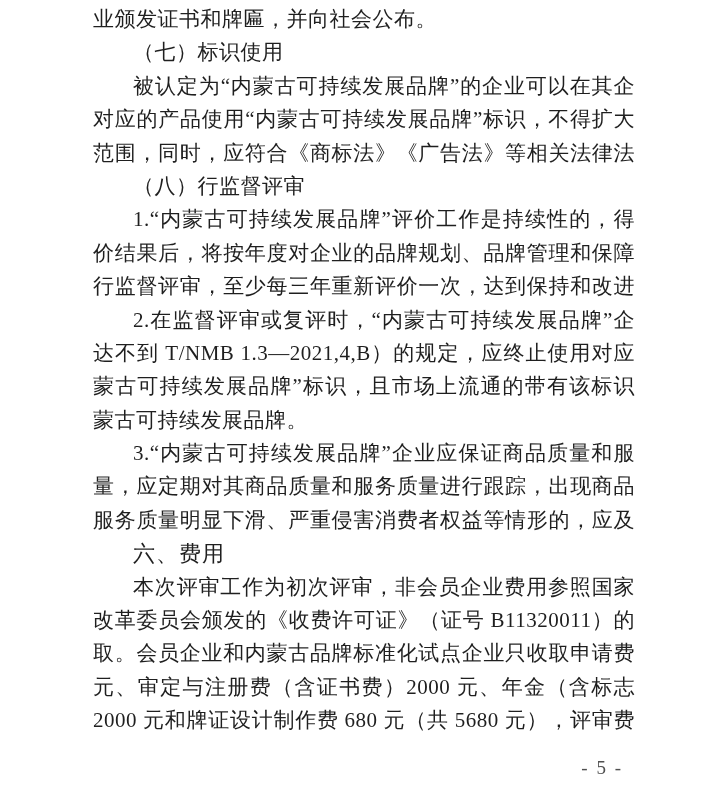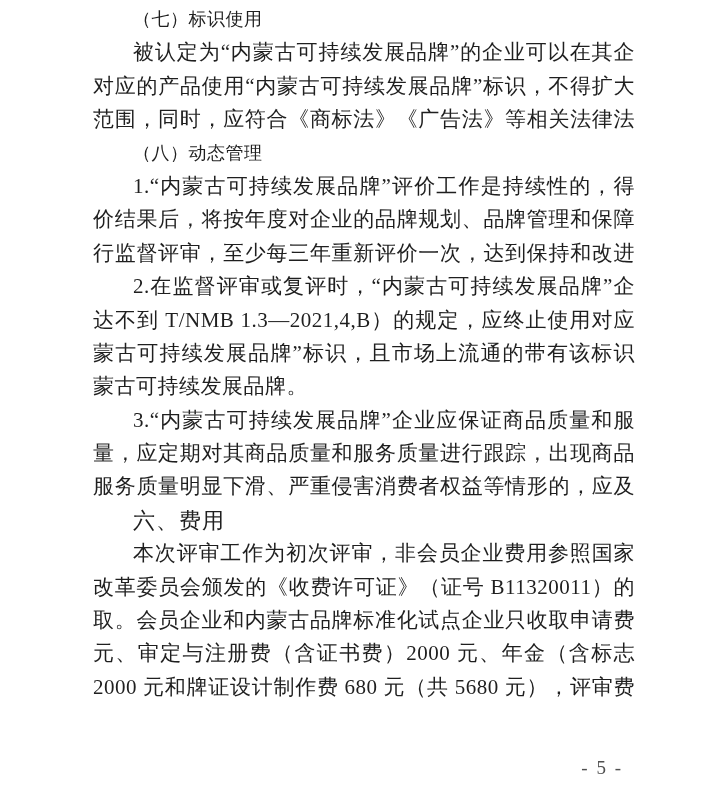--- a/index.html
+++ b/index.html
@@ -37,21 +37,21 @@
   .line.fill {
     white-space: normal;
     text-align: justify;
     text-align-last: justify;
   }
   .line.indent {
     padding-left: 40px;
   }
   .line.kai {
     
-    font-size: 18px;
+    font-size: 21px;
   }
   .line.bold-head {
     font-family: "Liberation Sans", "DejaVu Sans", sans-serif;
     font-weight: 400;
     font-size: 22px;
     letter-spacing: 1px;
   }
   .footer {
     position: absolute;
     left: 93px;
@@ -63,25 +63,26 @@
     color: #4f4f4f;
     letter-spacing: 2px;
     font-family: "Liberation Serif", "DejaVu Serif", serif;
   }
 </style>
 </head>
 <body>
 
 <div class="page">
   <div class="text-column" id="lines-container">
+      <div class="line plain">业颁发证书和牌匾，并向社会公布。</div>
       <div class="line kai indent">（七）标识使用</div>
       <div class="line fill indent">被认定为“内蒙古可持续发展品牌”的企业可以在其企业、</div>
       <div class="line fill">对应的产品使用“内蒙古可持续发展品牌”标识，不得扩大使用</div>
       <div class="line fill">范围，同时，应符合《商标法》《广告法》等相关法律法规要求。</div>
-      <div class="line kai indent">（八）动态管理</div>
+      <div class="line kai indent">（八）行监督评审</div>
       <div class="line fill indent">1.“内蒙古可持续发展品牌”评价工作是持续性的，得出评</div>
       <div class="line fill">价结果后，将按年度对企业的品牌规划、品牌管理和保障机制进</div>
       <div class="line fill">行监督评审，至少每三年重新评价一次，达到保持和改进的目的。</div>
       <div class="line fill indent">2.在监督评审或复评时，“内蒙古可持续发展品牌”企业如</div>
       <div class="line fill">达不到 T/NMB 1.3—2021,4,B）的规定，应终止使用对应的“内</div>
       <div class="line fill">蒙古可持续发展品牌”标识，且市场上流通的带有该标识的商品</div>
       <div class="line plain">蒙古可持续发展品牌。</div>
       <div class="line fill indent">3.“内蒙古可持续发展品牌”企业应保证商品质量和服务质</div>
       <div class="line fill">量，应定期对其商品质量和服务质量进行跟踪，出现商品质量和</div>
       <div class="line fill">服务质量明显下滑、严重侵害消费者权益等情形的，应及时整改。</div>

